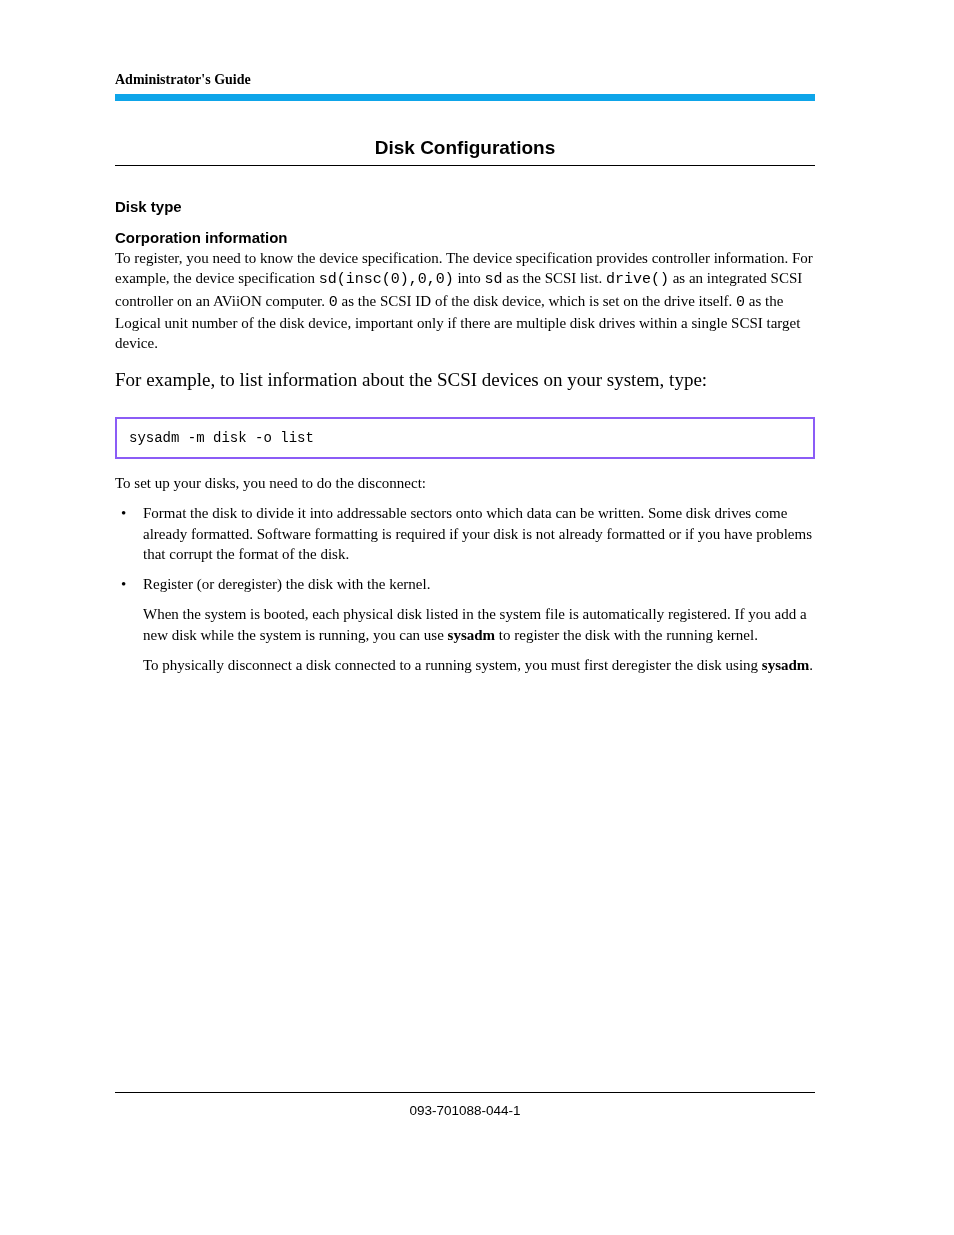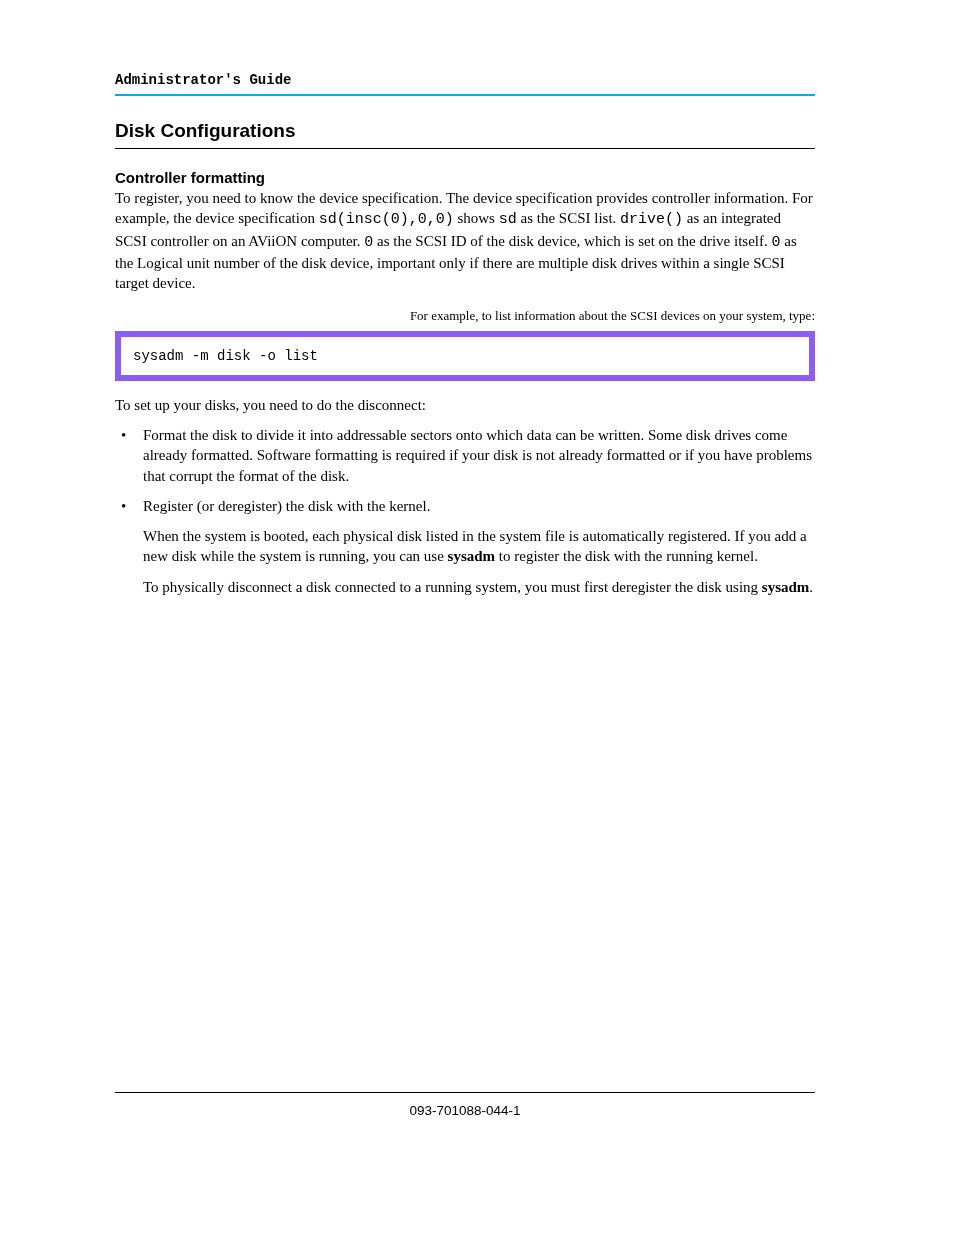--- a/index.html
+++ b/index.html
@@ -11,62 +11,62 @@
     color: #000;
     position: relative;
   }
   .page {
     position: absolute;
     left: 115px;
     top: 72px;
     width: 700px;
   }
   .header-title {
-    font-family: Liberation Mono, monospace;
+    font-family: Liberation Serif, serif;
     font-weight: bold;
     font-size: 14px;
     padding-bottom: 6px;
-    border-bottom: 2px solid #0ea5e9;
-    margin-bottom: 24px;
+    border-bottom: 7px solid #0ea5e9;
+    margin-bottom: 36px;
   }
   .section-heading {
     font-family: Arial, Helvetica, sans-serif;
     font-weight: bold;
     font-size: 19px;
     padding-bottom: 6px;
     border-bottom: 1.5px solid #000;
-    margin-bottom: 20px;
+    margin-bottom: 32px;
+    text-align: center;
   }
   .intro {
     font-size: 15px;
     line-height: 1.35;
     margin-bottom: 14px;
   }
   .term-block {
     margin-bottom: 14px;
   }
   .term {
     font-family: Arial, Helvetica, sans-serif;
     font-weight: bold;
     font-size: 15px;
     margin-bottom: 2px;
   }
   .defn {
     font-size: 15px;
     line-height: 1.35;
   }
   .example {
-    font-size: 13px;
+    font-size: 19px;
     line-height: 1.35;
     margin-top: 14px;
-    margin-bottom: 6px;
-    text-align: right;
+    margin-bottom: 24px;
   }
   .code-box {
-    border: 6px solid #8b5cf6;
+    border: 2px solid #8b5cf6;
     padding: 10px 12px;
     font-family: "Courier New", Courier, monospace;
     font-size: 14px;
     line-height: 1.3;
     margin-bottom: 14px;
   }
   .bullet-intro {
     font-size: 15px;
     line-height: 1.35;
     margin-top: 14px;
@@ -103,26 +103,27 @@
 </head>
 <body>
 
 <div class="page">
   <div class="header-title">Administrator's Guide</div>
 
   <div class="section-heading">Disk Configurations</div>
 
 
   <div class="term-block">
+    <div class="term">Disk type</div>
   </div>
 
   <div class="term-block">
-    <div class="term">Controller formatting</div>
+    <div class="term">Corporation information</div>
     <div class="defn">
-      <span>To register, you need to know the device specification. The device specification provides controller information. For example, the device specification </span><span class="mono">sd(insc(0),0,0)</span><span> shows </span><span class="mono">sd</span><span> as the SCSI list.</span>
+      <span>To register, you need to know the device specification. The device specification provides controller information. For example, the device specification </span><span class="mono">sd(insc(0),0,0)</span><span> into </span><span class="mono">sd</span><span> as the SCSI list.</span>
       <span class="mono">drive()</span><span> as an integrated SCSI controller on an AViiON computer.</span>
       <span class="mono">0</span><span> as the SCSI ID of the disk device, which is set on the drive itself.</span>
       <span class="mono">0</span><span> as the Logical unit number of the disk device, important only if there are multiple disk drives within a single SCSI target device.</span>
     </div>
   </div>
 
   <p class="example">For example, to list information about the SCSI devices on your system, type:</p>
 
   <div class="code-box">sysadm -m disk -o list</div>
 

